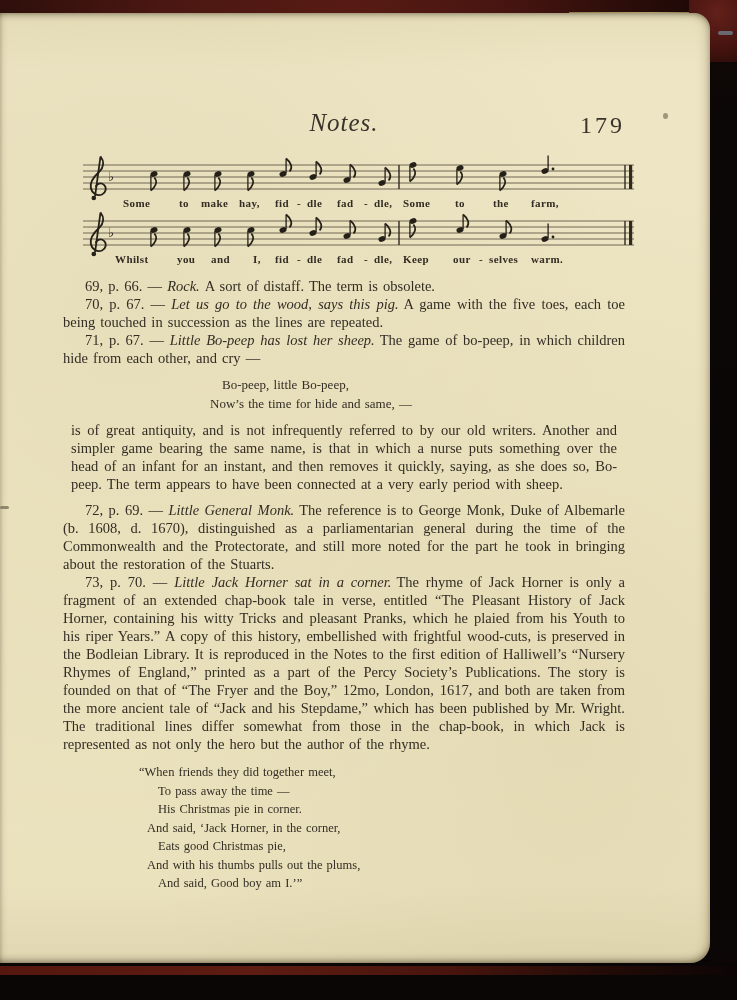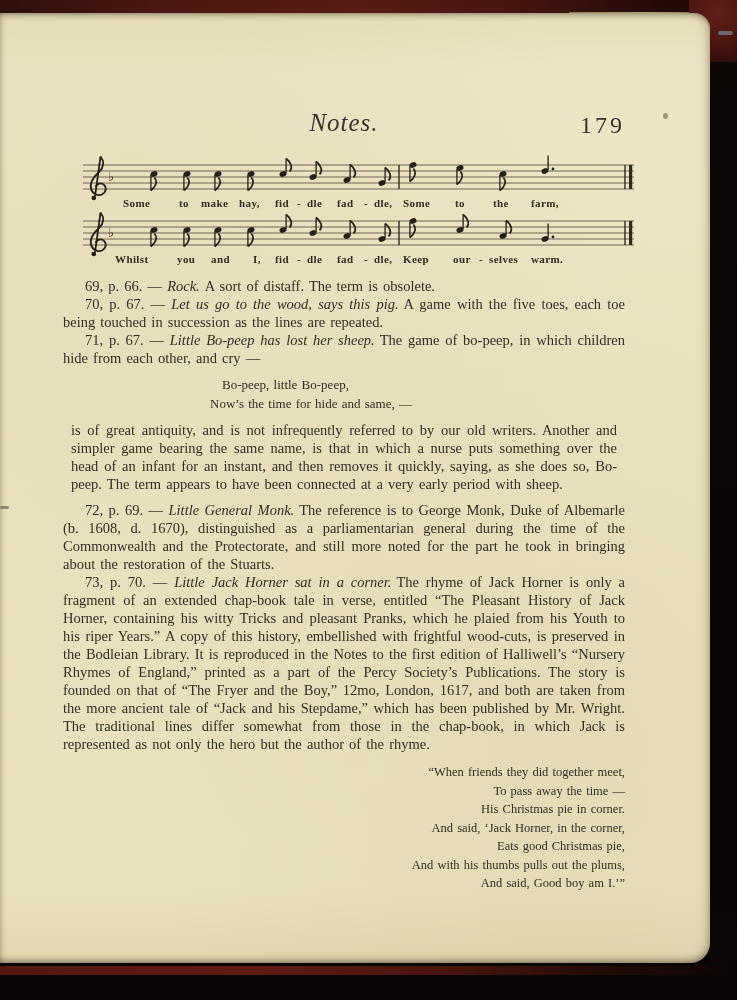--- a/index.html
+++ b/index.html
@@ -60,21 +60,21 @@
   .lyr{font-family:"Liberation Serif",serif;font-weight:600;font-size:11px;fill:#332c22;letter-spacing:.4px;}
   
   .body-text{margin-top:8px;font-size:14.5px;line-height:18px;word-spacing:1.5px;}
   p.entry{margin:0;text-indent:22px;text-align:justify;}
   p.cont{margin:8px;text-indent:0;text-align:justify;}
   .num{font-weight:normal;}
   .ttl{font-style:italic;}
   .bdy{margin-left:5px;}
   .quote{margin:8px 0 8px 147px;font-size:13px;line-height:19px;word-spacing:1px;}
   .quote .q0{padding-left:12px;}
-  .verse{margin:10px 0 0 76px;font-size:12.5px;line-height:18.5px;word-spacing:1px;text-align:right;}
+  .verse{margin:10px 0 0 76px;font-size:12.5px;line-height:18.5px;word-spacing:1px;}
   .verse .vo{padding-left:8px;}
   .verse .ve{padding-left:19px;}
 </style>
 </head>
 <body>
 
 <div class="scene">
   <div class="right-band"></div>
   <div class="top-band"></div>
   <div class="stack-edge"></div>

